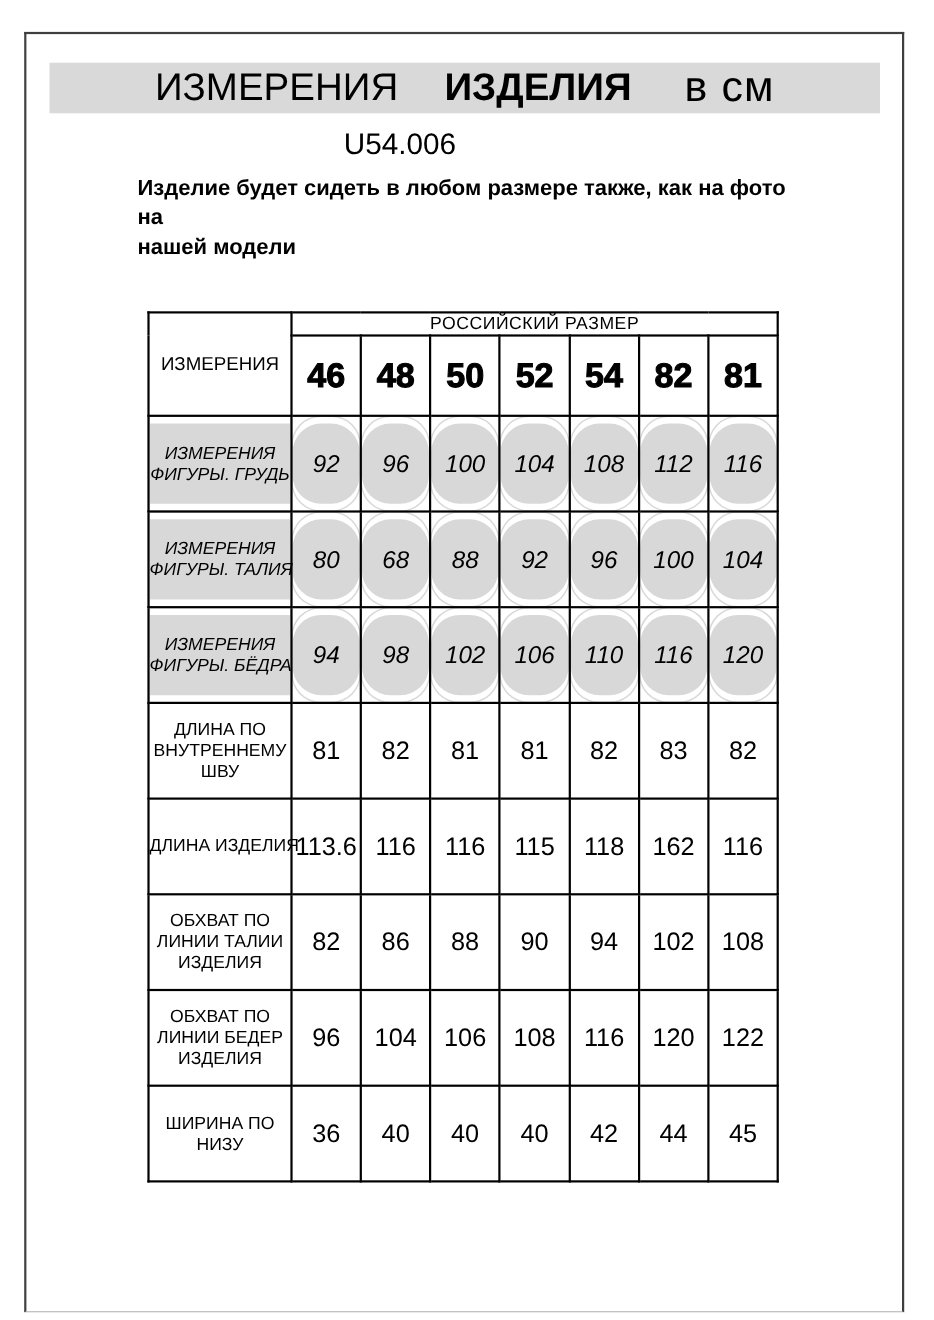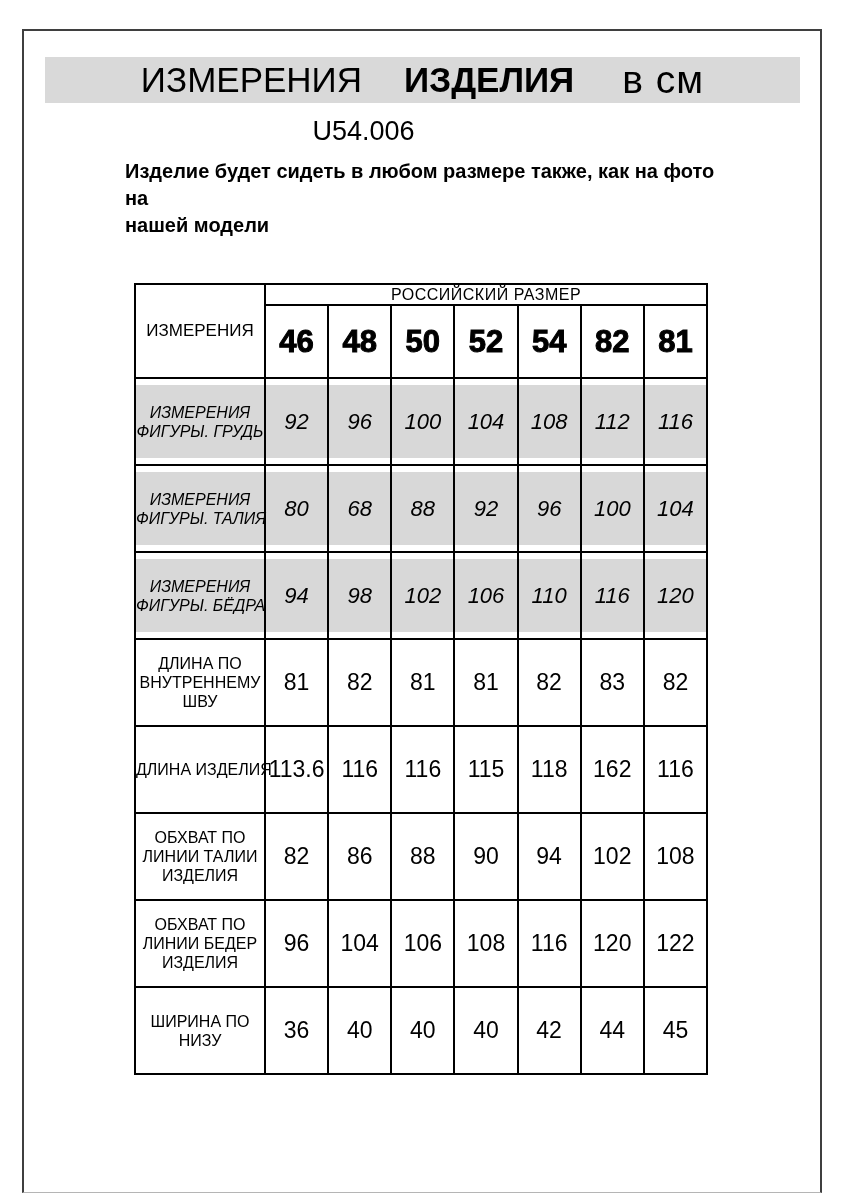--- a/index.html
+++ b/index.html
@@ -48,21 +48,21 @@
     text-align:center; vertical-align:middle;
     padding:0;
   }
   tr.group-row  { height:21px; }
   tr.sizes-row  { height:73px; }
   tr.data-row   { height:87px; }
   th.corner { font-weight:normal; font-size:17px; }
   th.group  { font-weight:normal; font-size:16px; letter-spacing:0.5px; }
   th.size   { font-size:31px; font-weight:bold; -webkit-text-stroke:1px #000; }
   td.label  { font-size:16px; line-height:19px; white-space:pre; }
-  td.value  { font-size:23px; }
+  td.value  { font-size:23px;border-radius:26px; }
   tr.shaded td {
     background:#d8d8d8;
     box-shadow: inset 0 6px 0 #fff, inset 0 -6px 0 #fff;
     font-style:italic;
   }
   tr.shaded td.value { font-size:22px; }
 </style>
 </head>
 <body>
 

